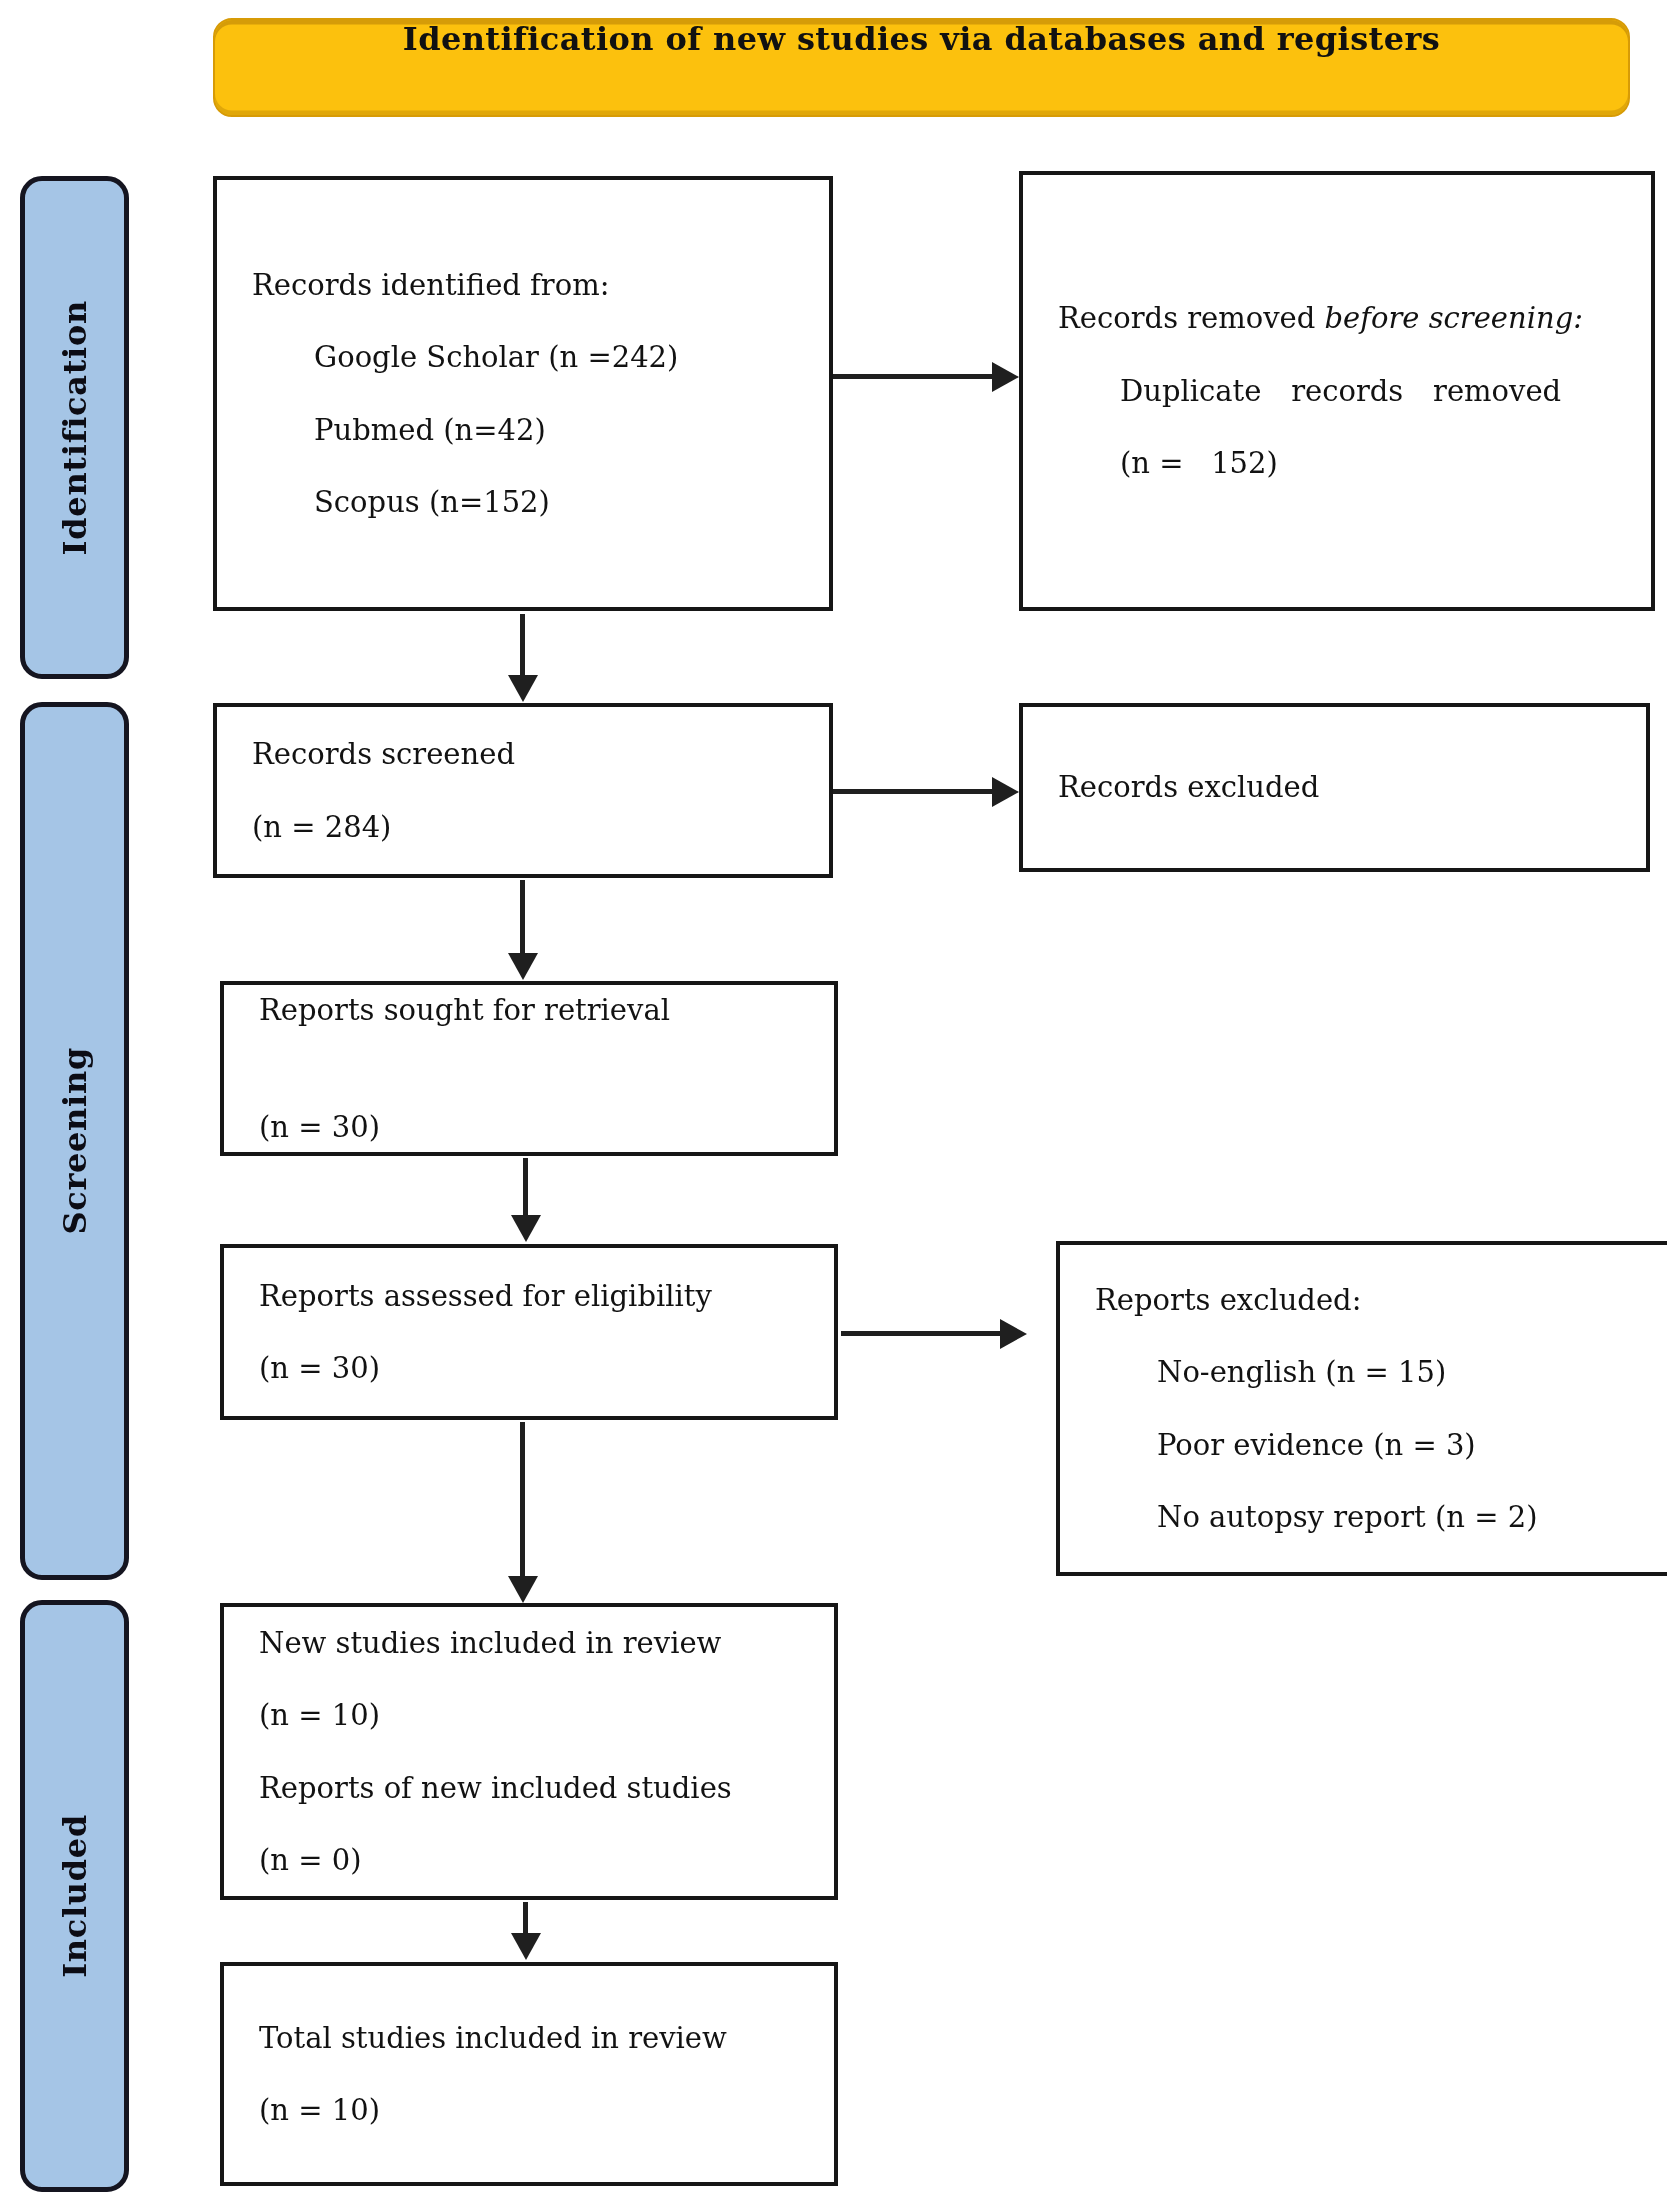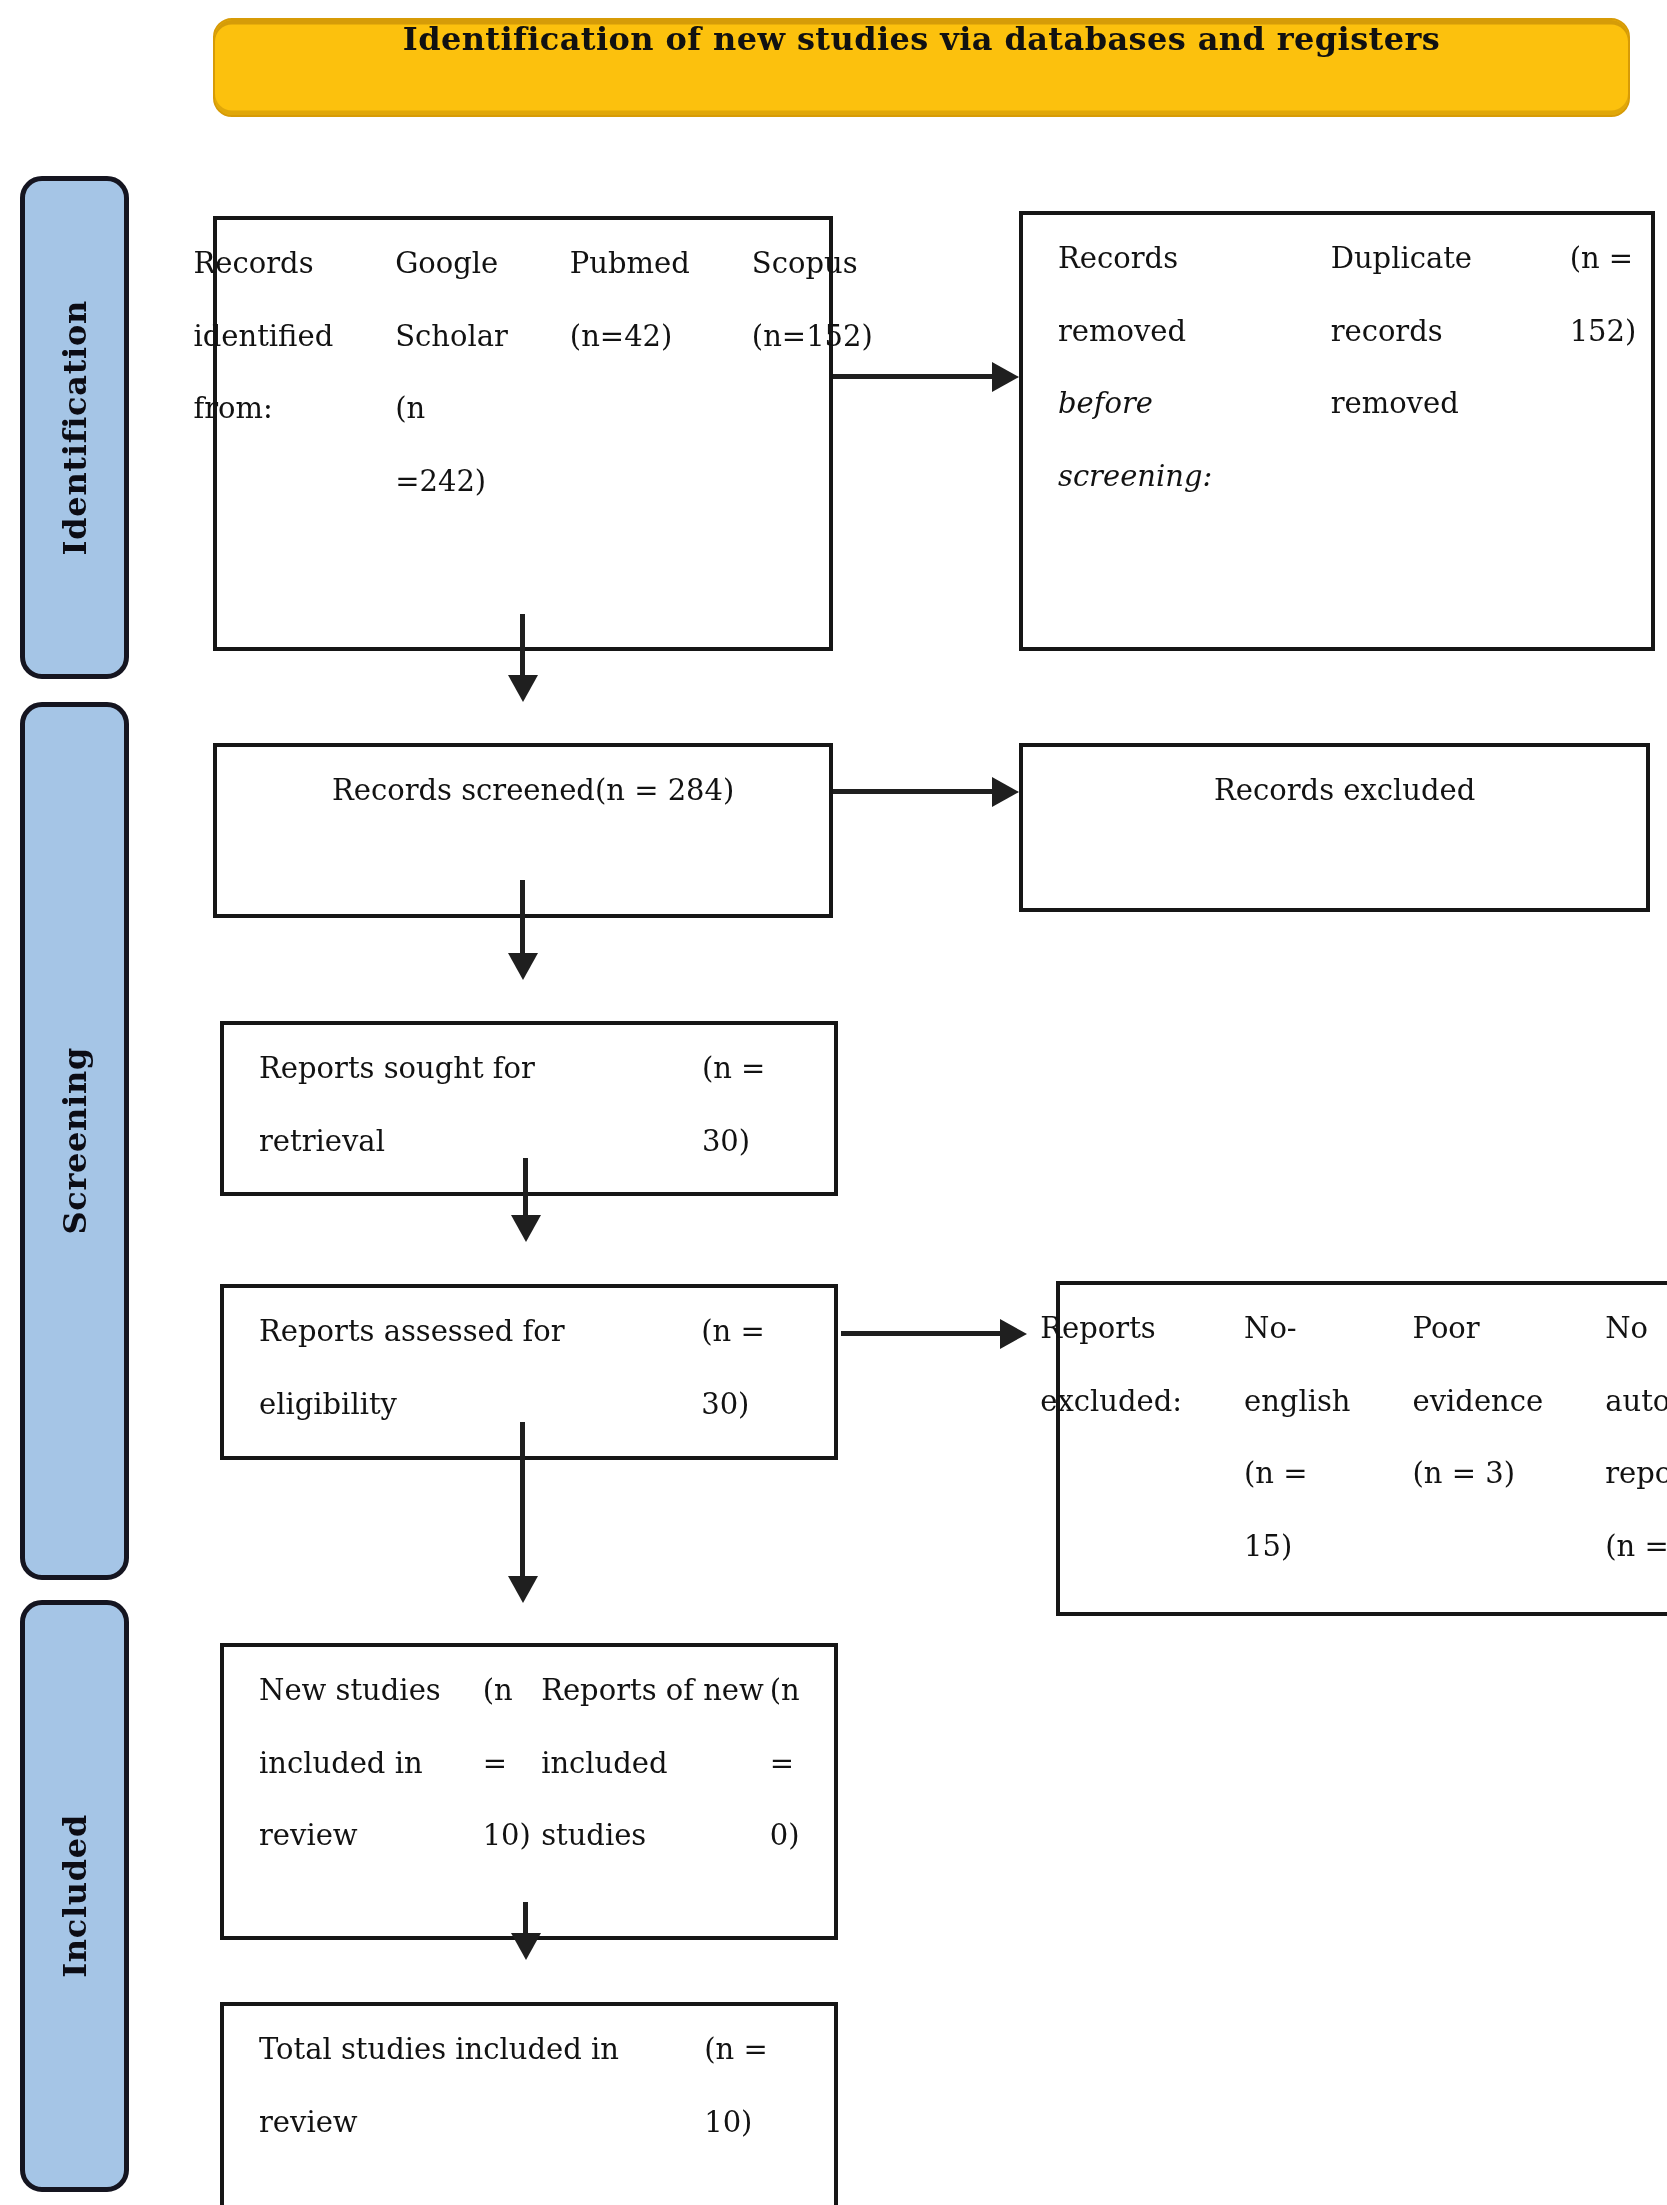--- a/index.html
+++ b/index.html
@@ -32,32 +32,31 @@
     font-size:32px;font-weight:bold;color:#0c0c14;letter-spacing:0.7px;
     white-space:nowrap;
   }
   .stage.identification{top:176px;height:503px;}
   .stage.screening{top:702px;height:878px;}
   .stage.included{top:1600px;height:592px;}
   
   .fbox{
     position:absolute;background:#ffffff;border:4.4px solid #161616;
     box-sizing:border-box;
-    display:flex;flex-direction:row;justify-content:center;
+    display:flex;flex-direction:column;justify-content:center;
     padding:7.3px 14.7px 7.3px 35px;
-    margin-top:40px;
   }
   .fbox .line{
     font-size:29px;line-height:2.5;white-space:pre-wrap;
   }
   .fbox .line.indent{padding-left:62px;}
   .fbox .line.justified{word-spacing:20.6px;}
   .fbox .line .it{font-style:italic;}
   .box-identified{left:213px;top:176px;width:620px;height:435px;}
-  .box-removed{left:1019px;top:171px;width:636px;height:440px;justify-content:flex-end;}
+  .box-removed{left:1019px;top:171px;width:636px;height:440px;}
   .box-screened{left:213px;top:703px;width:620px;height:175px;}
   .box-excluded{left:1019px;top:703px;width:631px;height:169px;}
   .box-sought{left:220px;top:981px;width:618px;height:175px;gap:44px;}
   .box-assessed{left:220px;top:1244px;width:618px;height:176px;}
   .box-reports-excluded{left:1056px;top:1241px;width:628px;height:335px;}
   .box-new-included{left:220px;top:1603px;width:618px;height:297px;}
   .box-total{left:220px;top:1962px;width:618px;height:224px;}
   
   .varrow{position:absolute;width:5.1px;background:#1f1f1f;}
   .varrow::after{

